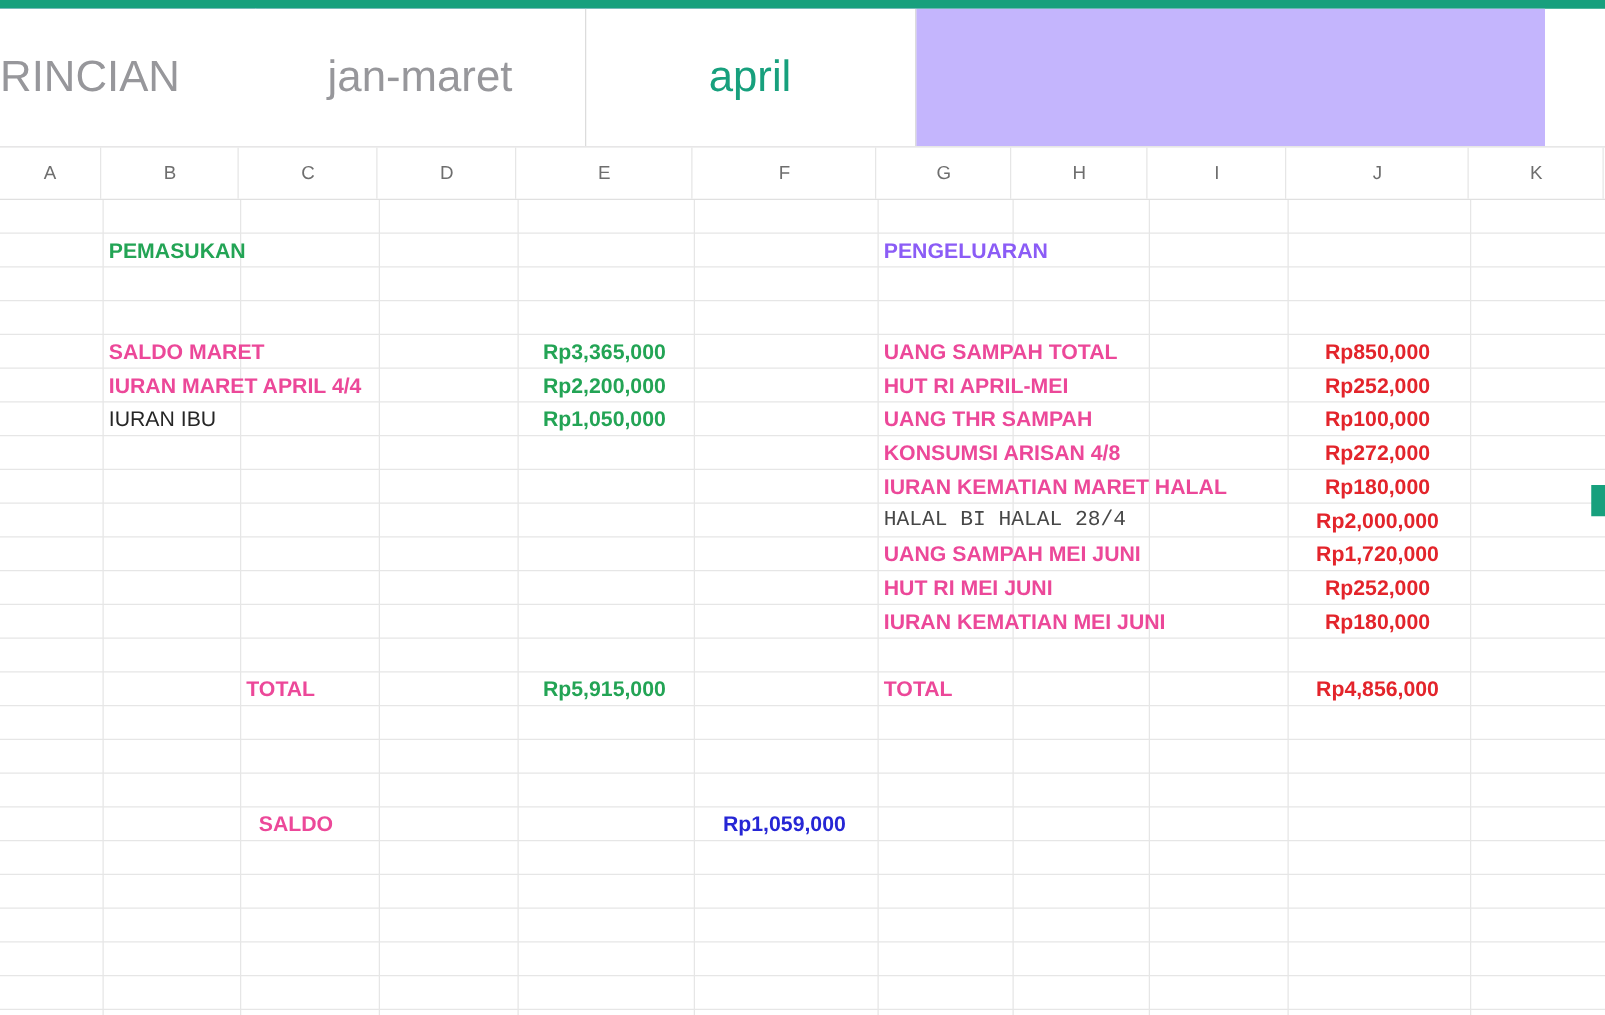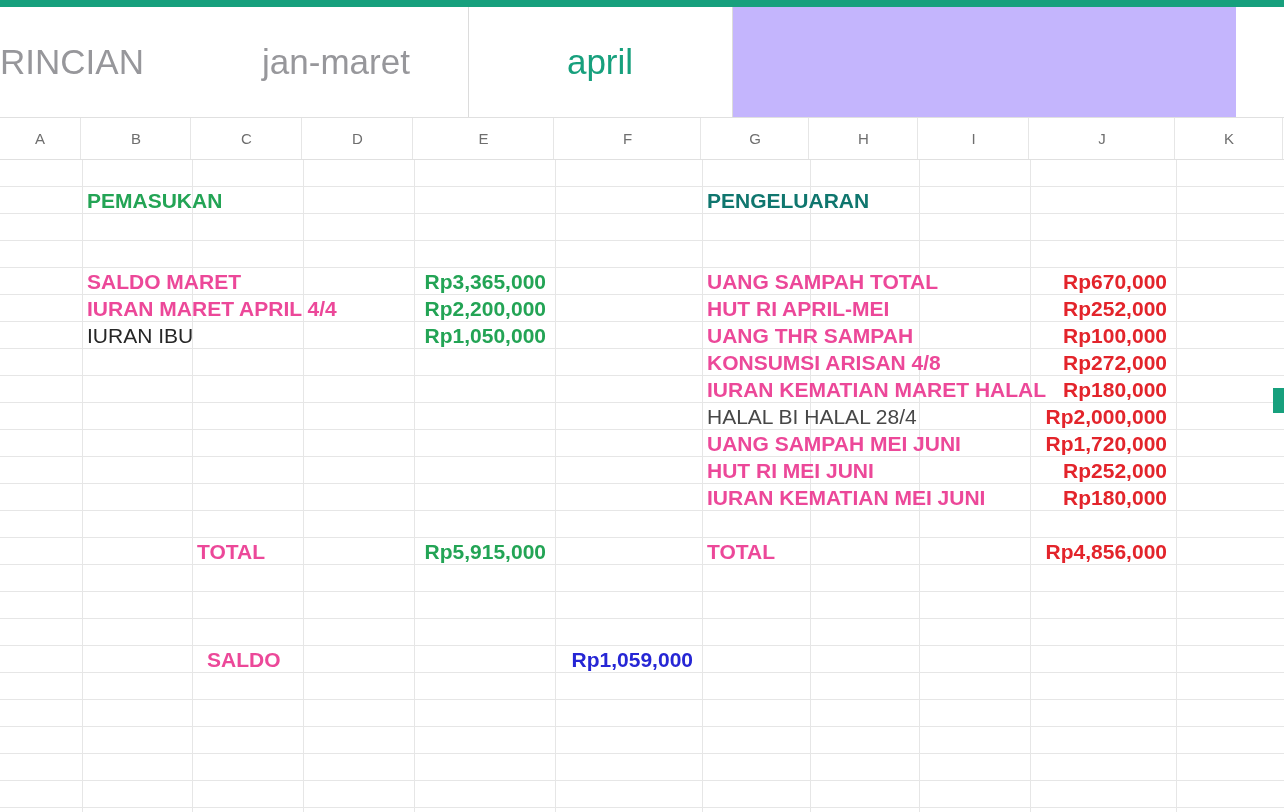--- a/index.html
+++ b/index.html
@@ -24,25 +24,25 @@
              border-top:1px solid #e0e0e0;border-bottom:1px solid #e0e0e0;box-sizing:border-box;}
   .colL{position:absolute;top:0;height:41px;line-height:41px;text-align:center;
         font-size:15px;color:#6e6e6e;border-right:1px solid #e6e6e6;box-sizing:border-box;}
 
   
   .gridbody{position:absolute;left:0;top:160px;width:1284px;height:652px;overflow:hidden;background:#fff;}
   .rowline{position:absolute;left:0;width:1284px;height:27px;border-bottom:1px solid #e6e6e6;box-sizing:border-box;}
   .vline{position:absolute;top:0;width:1px;height:652px;background:#e6e6e6;}
 
   
-  .cell{position:absolute;height:27px;line-height:27px;font-size:21px;white-space:nowrap;}
+  .cell{position:absolute;height:27px;line-height:27px;font-size:17px;white-space:nowrap;}
   .lbl-bold{font-weight:700;color:#ec4899;}
   .lbl-regular{font-weight:400;color:#262626;}
   .lbl-muted{font-weight:400;color:#474747;}
-  .val{display:flex;justify-content:flex-end;font-weight:700;}
+  .val{display:flex;justify-content:center;font-weight:700;}
   .sel-marker{position:absolute;}
 </style>
 </head>
 <body>
 
 <div class="screen">
 
   <div class="topbar" id="topbar" style="background: rgb(23, 160, 125);"></div>
 
   <div class="tabbar">
@@ -101,40 +101,40 @@
       <div class="vline" style="left: 192px;"></div>
       <div class="vline" style="left: 303px;"></div>
       <div class="vline" style="left: 414px;"></div>
       <div class="vline" style="left: 555px;"></div>
       <div class="vline" style="left: 702px;"></div>
       <div class="vline" style="left: 810px;"></div>
       <div class="vline" style="left: 919px;"></div>
       <div class="vline" style="left: 1030px;"></div>
       <div class="vline" style="left: 1176px;"></div>
       <div class="cell" style="left: 87px; top: 27px; font-weight: 700; color: rgb(35, 164, 85);">PEMASUKAN</div>
-      <div class="cell" style="left: 707px; top: 27px; font-weight: 700; color: #0f766e;">PENGELUARAN</div>
+      <div class="cell" style="left: 707px; top: 27px; font-weight: 700; color: #8b5cf6;">PENGELUARAN</div>
       <div class="cell lbl-bold" style="left: 87px; top: 108px;">SALDO MARET</div>
       <div class="cell val" style="left: 421px; width: 125px; top: 108px; color: rgb(35, 164, 85);">
         <span>Rp</span>
         <span>3,365,000</span>
       </div>
       <div class="cell lbl-bold" style="left: 87px; top: 135px;">IURAN MARET APRIL 4/4</div>
       <div class="cell val" style="left: 421px; width: 125px; top: 135px; color: rgb(35, 164, 85);">
         <span>Rp</span>
         <span>2,200,000</span>
       </div>
       <div class="cell lbl-regular" style="left: 87px; top: 162px;">IURAN IBU</div>
       <div class="cell val" style="left: 421px; width: 125px; top: 162px; color: rgb(35, 164, 85);">
         <span>Rp</span>
         <span>1,050,000</span>
       </div>
       <div class="cell lbl-bold" style="left: 707px; top: 108px;">UANG SAMPAH TOTAL</div>
       <div class="cell val" style="left: 1037px; width: 130px; top: 108px; color: rgb(227, 36, 43);">
         <span>Rp</span>
-        <span>670,000</span>
+        <span>850,000</span>
       </div>
       <div class="cell lbl-bold" style="left: 707px; top: 135px;">HUT RI APRIL-MEI</div>
       <div class="cell val" style="left: 1037px; width: 130px; top: 135px; color: rgb(227, 36, 43);">
         <span>Rp</span>
         <span>252,000</span>
       </div>
       <div class="cell lbl-bold" style="left: 707px; top: 162px;">UANG THR SAMPAH</div>
       <div class="cell val" style="left: 1037px; width: 130px; top: 162px; color: rgb(227, 36, 43);">
         <span>Rp</span>
         <span>100,000</span>
@@ -142,21 +142,21 @@
       <div class="cell lbl-bold" style="left: 707px; top: 189px;">KONSUMSI ARISAN 4/8</div>
       <div class="cell val" style="left: 1037px; width: 130px; top: 189px; color: rgb(227, 36, 43);">
         <span>Rp</span>
         <span>272,000</span>
       </div>
       <div class="cell lbl-bold" style="left: 707px; top: 216px;">IURAN KEMATIAN MARET HALAL</div>
       <div class="cell val" style="left: 1037px; width: 130px; top: 216px; color: rgb(227, 36, 43);">
         <span>Rp</span>
         <span>180,000</span>
       </div>
-      <div class="cell lbl-muted" style="left: 707px; top: 243px;">HALAL BI HALAL 28/4</div>
+      <div class="cell lbl-muted" style="left: 707px; top: 243px; font-family: Liberation Mono, monospace;">HALAL BI HALAL 28/4</div>
       <div class="cell val" style="left: 1037px; width: 130px; top: 243px; color: rgb(227, 36, 43);">
         <span>Rp</span>
         <span>2,000,000</span>
       </div>
       <div class="cell lbl-bold" style="left: 707px; top: 270px;">UANG SAMPAH MEI JUNI</div>
       <div class="cell val" style="left: 1037px; width: 130px; top: 270px; color: rgb(227, 36, 43);">
         <span>Rp</span>
         <span>1,720,000</span>
       </div>
       <div class="cell lbl-bold" style="left: 707px; top: 297px;">HUT RI MEI JUNI</div>

